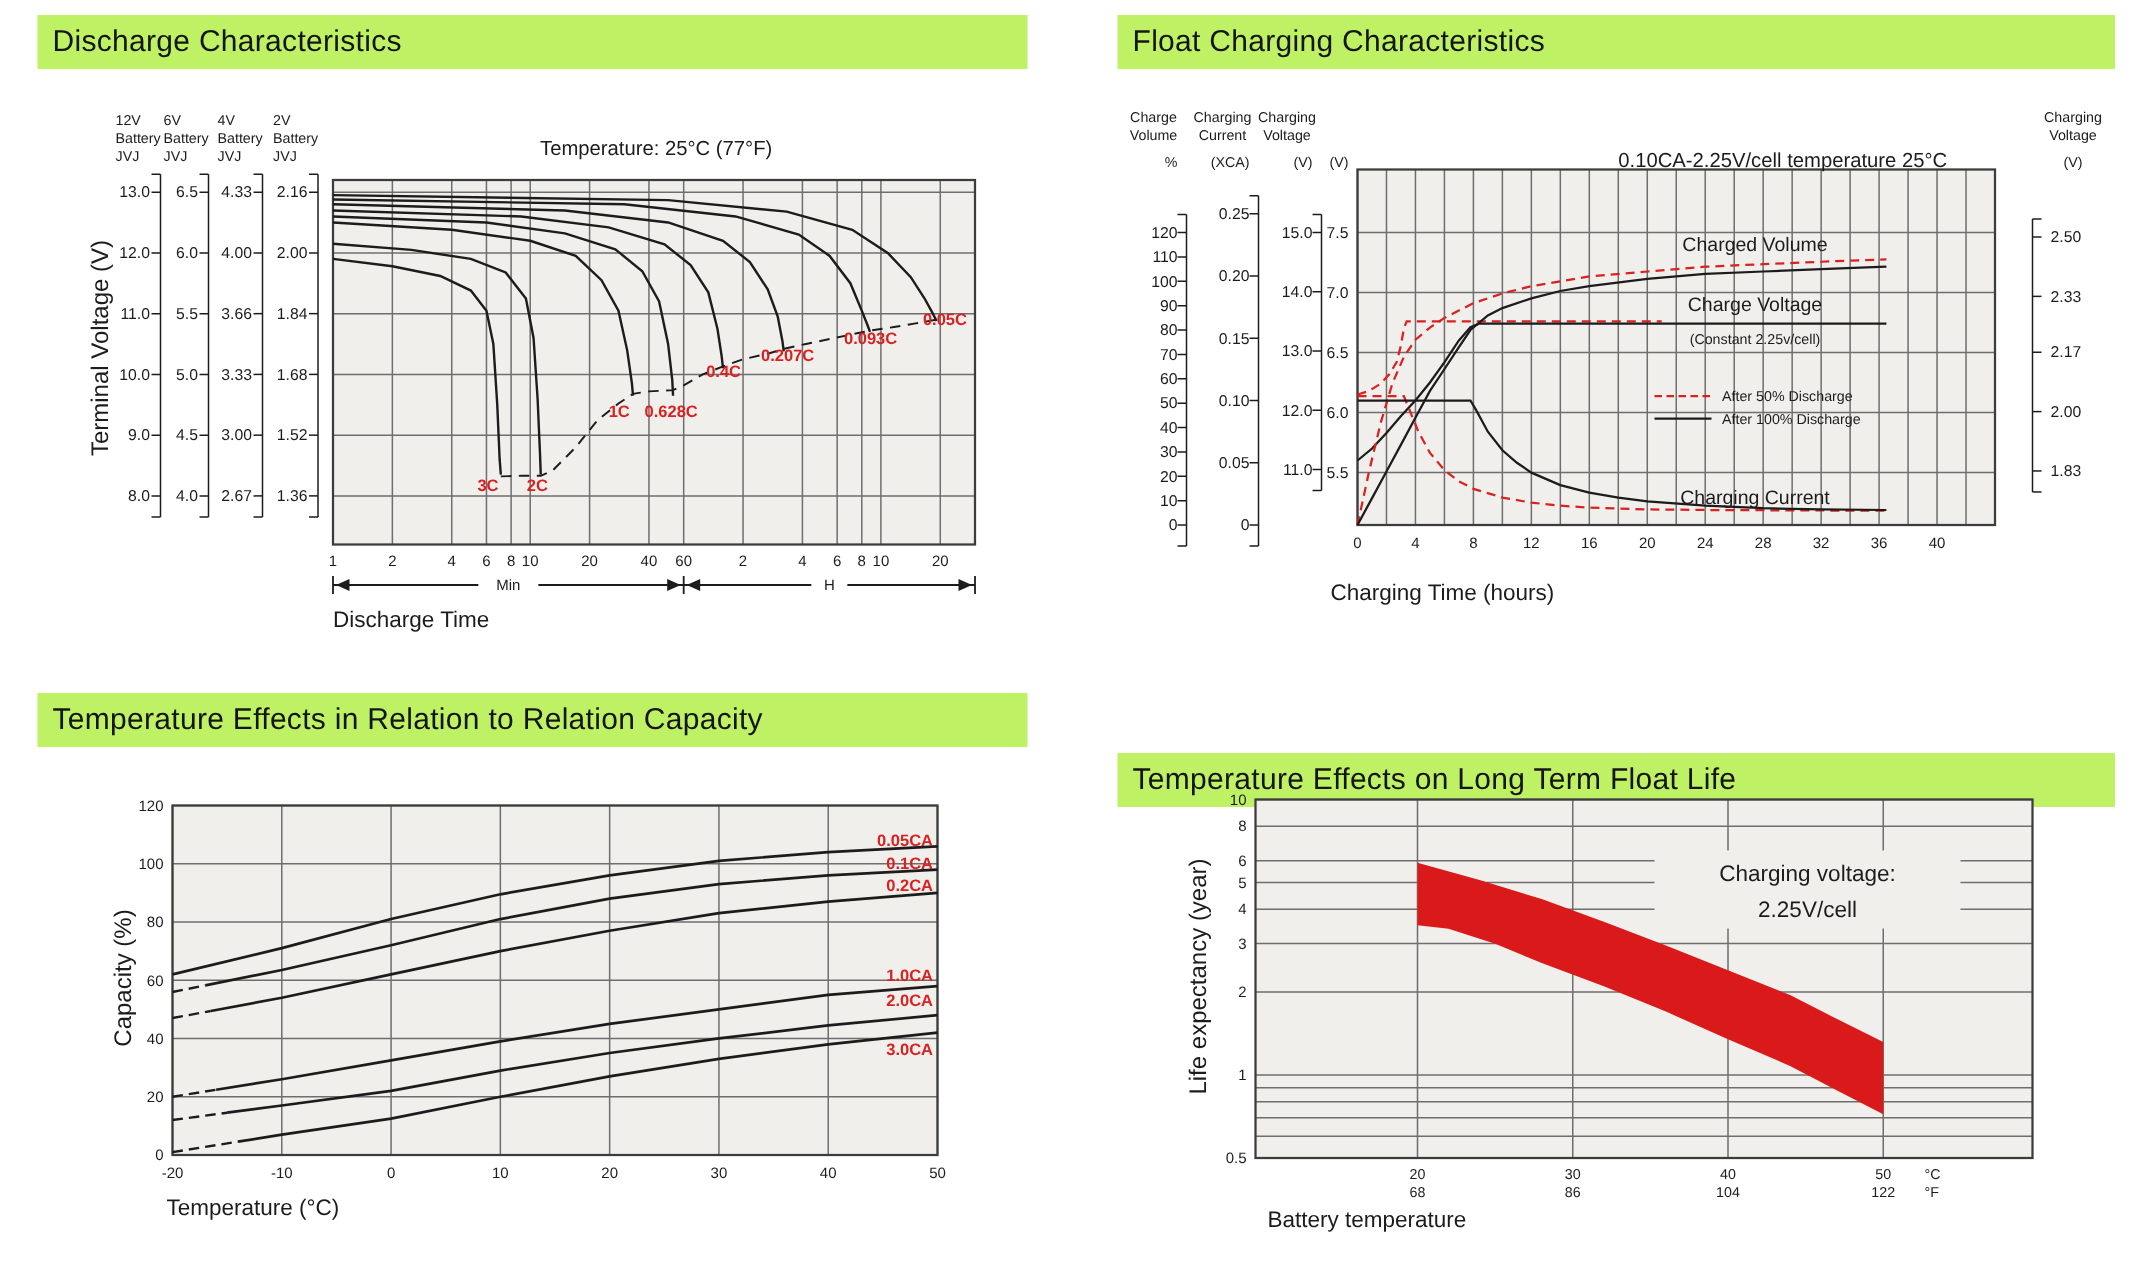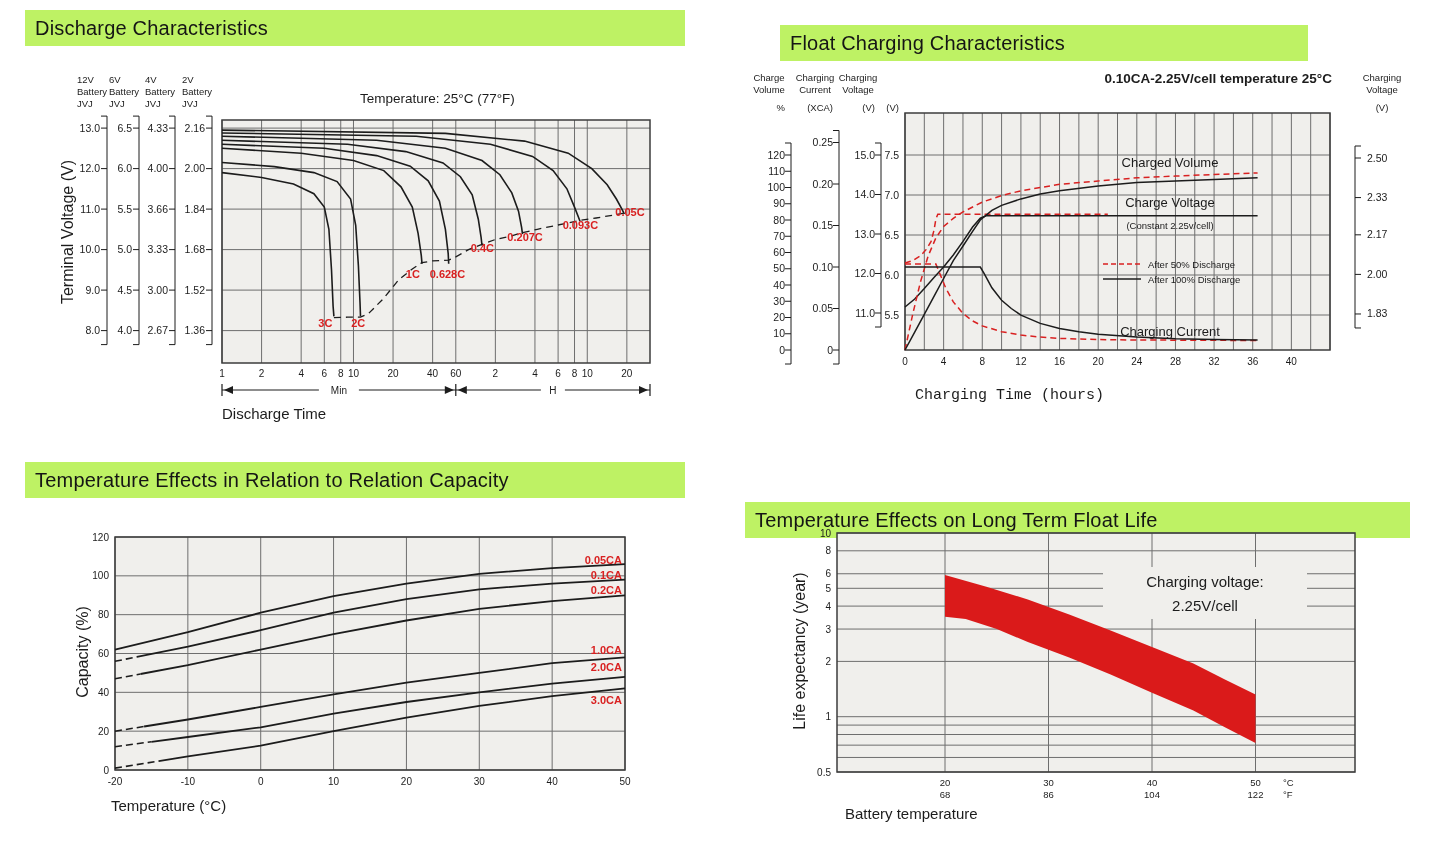--- a/index.html
+++ b/index.html
@@ -180,21 +180,21 @@
         <line x1="181" y1="194.59999999999997" x2="187" y2="194.59999999999997"></line>
         <line x1="181" y1="235.09999999999997" x2="187" y2="235.09999999999997"></line>
         <line x1="181" y1="275.59999999999997" x2="187" y2="275.59999999999997"></line>
       </g>
     </svg>
   <div class="overlay rot" style="left:-67px;top:168px;width:220px;font-size:16px;">Terminal Voltage (V)</div>
   <div class="overlay note" style="left:335px;top:36px;width:292px;text-align:left;">Temperature: 25°C (77°F)</div>
   <div class="overlay" style="left:197px;top:350px;">Discharge Time</div>
 </div>
 
-<div class="hdr" style="left:745px;top:25px;width:528px;margin-left:35px;">
+<div class="hdr" style="left:745px;top:10px;width:665px;">
   <span>Float Charging Characteristics</span>
 </div>
 <div class="panel" style="left:745px;top:55px;width:665px;height:400px;">
   <svg id="svg-float" width="665" height="400">
       <rect x="160" y="58" width="425" height="237" fill="#f0efec"></rect>
       <g stroke="#6e6e6e" stroke-width="1">
         <line x1="160" y1="58" x2="160" y2="295"></line>
         <line x1="179.3181818181818" y1="58" x2="179.3181818181818" y2="295"></line>
         <line x1="198.63636363636363" y1="58" x2="198.63636363636363" y2="295"></line>
         <line x1="217.95454545454544" y1="58" x2="217.95454545454544" y2="295"></line>
@@ -339,22 +339,22 @@
       <text x="237.27272727272725" y="310" font-size="10" text-anchor="middle" fill="#1c1c1c" font-weight="normal" font-family="&quot;Liberation Sans&quot;,&quot;DejaVu Sans&quot;,sans-serif">8</text>
       <text x="275.9090909090909" y="310" font-size="10" text-anchor="middle" fill="#1c1c1c" font-weight="normal" font-family="&quot;Liberation Sans&quot;,&quot;DejaVu Sans&quot;,sans-serif">12</text>
       <text x="314.5454545454545" y="310" font-size="10" text-anchor="middle" fill="#1c1c1c" font-weight="normal" font-family="&quot;Liberation Sans&quot;,&quot;DejaVu Sans&quot;,sans-serif">16</text>
       <text x="353.1818181818182" y="310" font-size="10" text-anchor="middle" fill="#1c1c1c" font-weight="normal" font-family="&quot;Liberation Sans&quot;,&quot;DejaVu Sans&quot;,sans-serif">20</text>
       <text x="391.8181818181818" y="310" font-size="10" text-anchor="middle" fill="#1c1c1c" font-weight="normal" font-family="&quot;Liberation Sans&quot;,&quot;DejaVu Sans&quot;,sans-serif">24</text>
       <text x="430.45454545454544" y="310" font-size="10" text-anchor="middle" fill="#1c1c1c" font-weight="normal" font-family="&quot;Liberation Sans&quot;,&quot;DejaVu Sans&quot;,sans-serif">28</text>
       <text x="469.09090909090907" y="310" font-size="10" text-anchor="middle" fill="#1c1c1c" font-weight="normal" font-family="&quot;Liberation Sans&quot;,&quot;DejaVu Sans&quot;,sans-serif">32</text>
       <text x="507.72727272727275" y="310" font-size="10" text-anchor="middle" fill="#1c1c1c" font-weight="normal" font-family="&quot;Liberation Sans&quot;,&quot;DejaVu Sans&quot;,sans-serif">36</text>
       <text x="546.3636363636364" y="310" font-size="10" text-anchor="middle" fill="#1c1c1c" font-weight="normal" font-family="&quot;Liberation Sans&quot;,&quot;DejaVu Sans&quot;,sans-serif">40</text>
     </svg>
-  <div class="overlay note" style="left:300px;top:16px;width:287px;text-align:right;font-weight:bold;">0.10CA-2.25V/cell  temperature 25°C</div>
-  <div class="overlay" style="left:170px;top:332px;font-family:Liberation Mono, monospace;">Charging Time (hours)</div>
+  <div class="overlay note" style="left:300px;top:44px;width:287px;text-align:center;">0.10CA-2.25V/cell  temperature 25°C</div>
+  <div class="overlay" style="left:142px;top:332px;">Charging Time (hours)</div>
 </div>
 
 <div class="hdr" style="left:25px;top:462px;width:660px;">
   <span>Temperature Effects in Relation to Relation Capacity</span>
 </div>
 <div class="panel" style="left:25px;top:505px;width:660px;height:345px;">
   <svg id="svg-cap" width="660" height="345">
       <rect x="90" y="32" width="510" height="233" fill="#f0efec"></rect>
       <g stroke="#6e6e6e" stroke-width="1">
         <line x1="90" y1="32" x2="90" y2="265"></line>

